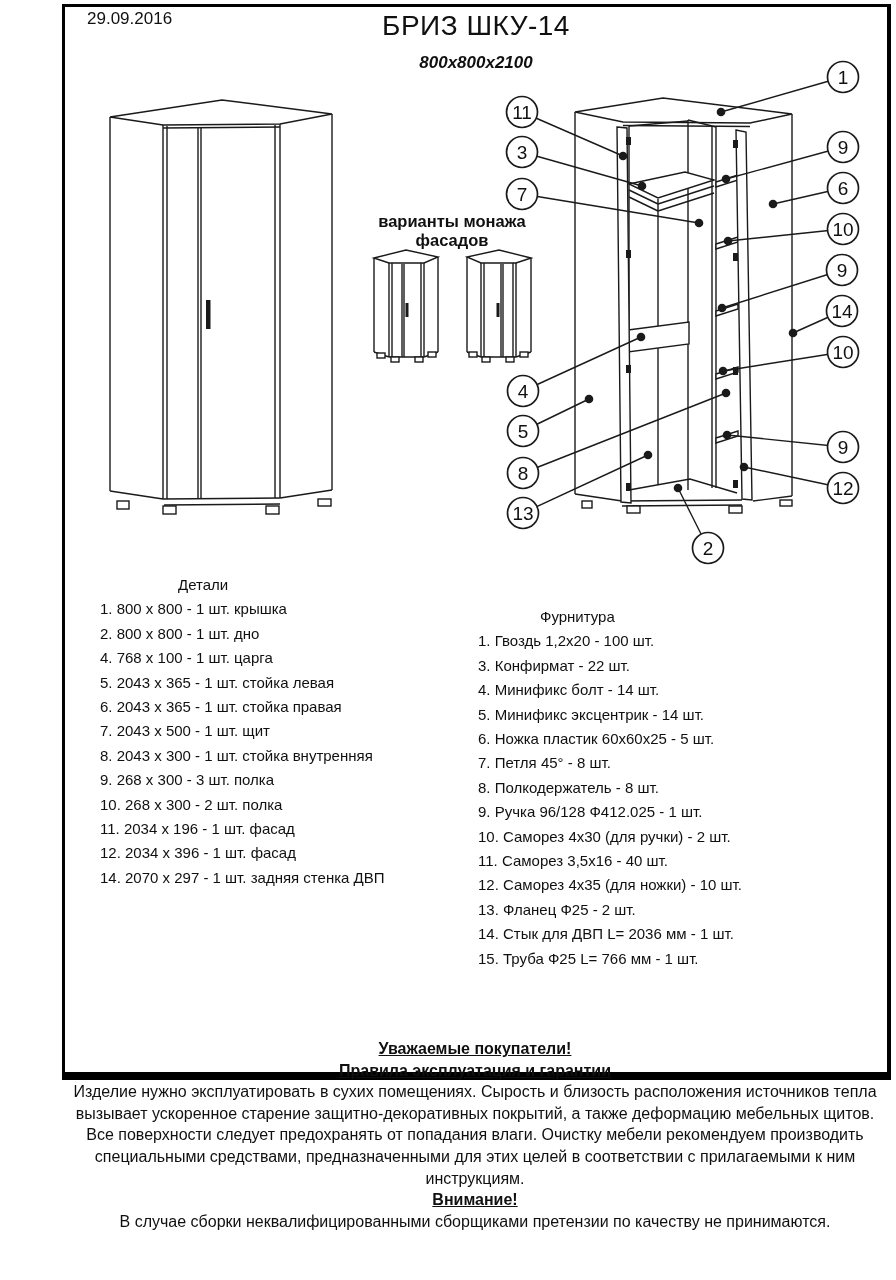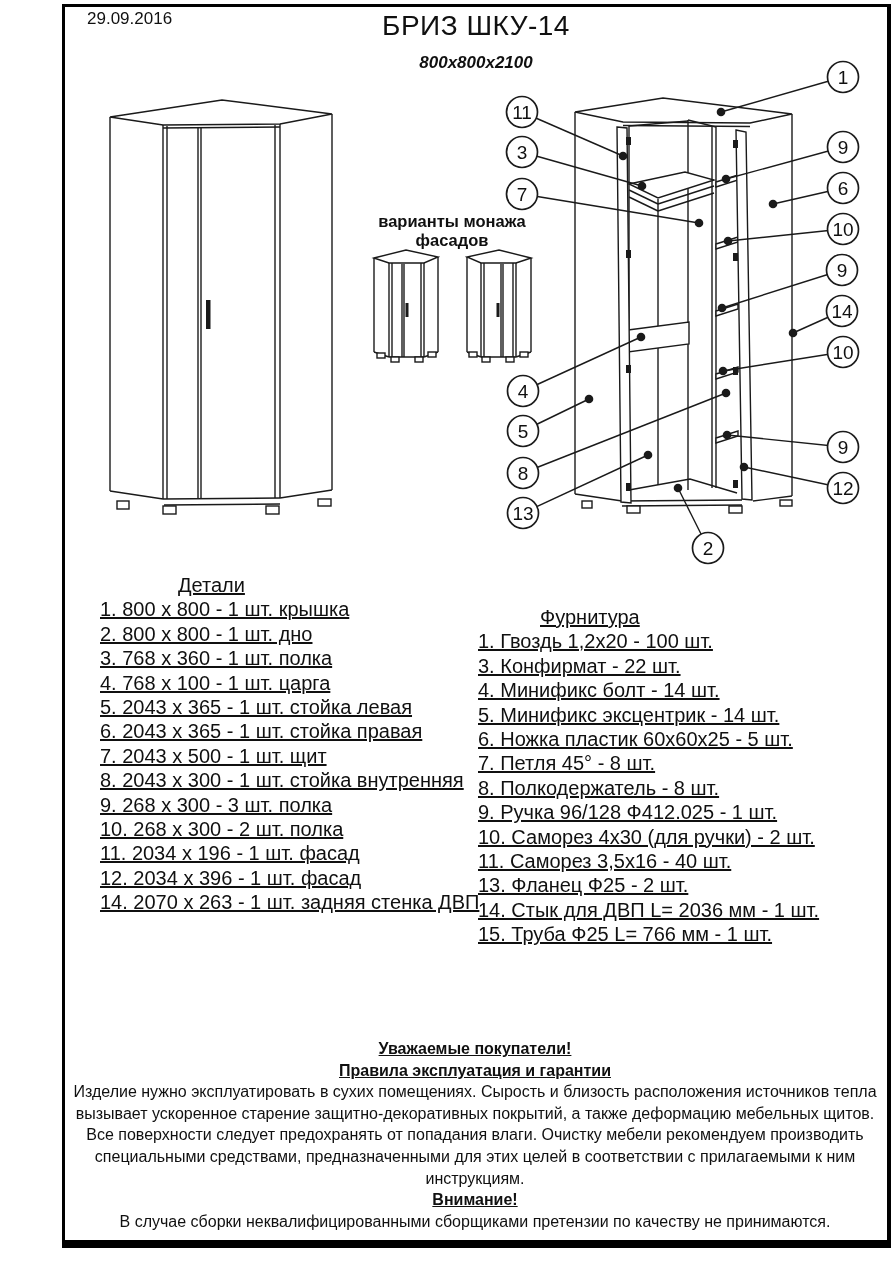--- a/index.html
+++ b/index.html
@@ -3,40 +3,40 @@
 <meta charset="utf-8">
 <style>
   html,body { margin:0; padding:0; }
   body {
     width:896px; height:1280px; position:relative;
     background:#ffffff; color:#101010;
     font-family:"Liberation Sans", sans-serif;
     overflow:hidden;
   }
   .frame {
-    position:absolute; left:62px; top:4px; width:829px; height:1244px;
+    position:absolute; left:62px; top:4px; width:829px; height:1076px;
     border:3px solid #000; border-right-width:4px; border-bottom-width:8px;
     box-sizing:border-box;
   }
   .frame > * { position:absolute; }
   .date  { left:22px; top:2px; font-size:17px; }
   .title { left:0; top:3px; width:100%; text-align:center; font-size:28px; font-weight:normal; letter-spacing:.5px; }
   .subtitle { left:0; top:46px; width:100%; text-align:center; font-size:17px; font-weight:bold;font-style:italic; }
 
   svg.diagram { left:-3px; top:48px; }
   svg.diagram line, svg.diagram polyline { stroke:#1a1a1a; stroke-width:1.4; fill:none; }
   svg.diagram polygon, svg.diagram rect { stroke:#1a1a1a; stroke-width:1.4; fill:#fff; }
   svg.diagram .dk { fill:#1a1a1a; stroke:none; }
   .ld  { stroke:#1a1a1a; stroke-width:1.5; }
   .dot { fill:#1a1a1a; stroke:none; }
   .co  { fill:#fff; stroke:#1a1a1a; stroke-width:1.7; }
   .cot { font:19px "Liberation Sans", sans-serif; fill:#101010; stroke:none; }
   .vlabel { font:bold 16.5px "Liberation Sans", sans-serif; fill:#101010; stroke:none; }
 
-  .col { font-size:20px; line-height:24.4px; white-space:nowrap;text-decoration:underline; }
+  .col { font-size:15px; line-height:24.4px; white-space:nowrap; }
   .parts-col { left:35px;  top:566px; }
   .hw-col    { left:413px; top:566px;margin-top:32px; }
   .parts-col .col-heading { padding-left:78px; }
   .hw-col    .col-heading { padding-left:62px; }
 
   .footer { left:8px; right:10px; top:1031px; text-align:center; font-size:16px; line-height:21.6px; }
   .fb { font-weight:bold;text-decoration:underline; }
 </style>
 </head>
 <body>
@@ -271,47 +271,47 @@
           <text x="708" y="554.5" text-anchor="middle" class="cot">2</text>
         </g>
       </g>
   </svg>
 
   <div class="col parts-col">
     <div class="col-heading">Детали</div>
     <div>
         <div>1. 800 х 800 - 1 шт. крышка</div>
         <div>2. 800 х 800 - 1 шт. дно</div>
-        <div>3. 768 х 360 - 1 шт. полка</div>
         <div>4. 768 х 100 - 1 шт. царга</div>
         <div>5. 2043 х 365 - 1 шт. стойка левая</div>
         <div>6. 2043 х 365 - 1 шт. стойка правая</div>
         <div>7. 2043 х 500 - 1 шт. щит</div>
         <div>8. 2043 х 300 - 1 шт. стойка внутренняя</div>
         <div>9. 268 х 300 - 3 шт. полка</div>
         <div>10. 268 х 300 - 2 шт. полка</div>
         <div>11. 2034 х 196 - 1 шт. фасад</div>
         <div>12. 2034 х 396 - 1 шт. фасад</div>
-        <div>14. 2070 х 263 - 1 шт. задняя стенка ДВП</div>
+        <div>14. 2070 х 297 - 1 шт. задняя стенка ДВП</div>
       </div>
   </div>
 
   <div class="col hw-col">
     <div class="col-heading">Фурнитура</div>
     <div>
         <div>1. Гвоздь 1,2х20 - 100 шт.</div>
         <div>3. Конфирмат - 22 шт.</div>
         <div>4. Минификс болт - 14 шт.</div>
         <div>5. Минификс эксцентрик - 14 шт.</div>
         <div>6. Ножка пластик 60х60х25 - 5 шт.</div>
         <div>7. Петля 45° - 8 шт.</div>
         <div>8. Полкодержатель - 8 шт.</div>
         <div>9. Ручка 96/128 Ф412.025 - 1 шт.</div>
         <div>10. Саморез 4х30 (для ручки) - 2 шт.</div>
         <div>11. Саморез 3,5х16 - 40 шт.</div>
+        <div>12. Саморез 4х35 (для ножки) - 10 шт.</div>
         <div>13. Фланец Ф25 - 2 шт.</div>
         <div>14. Стык для ДВП L= 2036 мм - 1 шт.</div>
         <div>15. Труба Ф25 L= 766 мм - 1 шт.</div>
       </div>
   </div>
 
   <div class="footer">
     <div class="fb">Уважаемые покупатели!</div>
     <div class="fb">Правила эксплуатация и гарантии</div>
     <div>Изделие нужно эксплуатировать в сухих помещениях. Сырость и близость расположения источников тепла вызывает ускоренное старение защитно-декоративных покрытий, а также деформацию мебельных щитов. Все поверхности следует предохранять от попадания влаги. Очистку мебели рекомендуем производить специальными средствами, предназначенными для этих целей в соответствии с прилагаемыми к ним инструкциям.</div>

